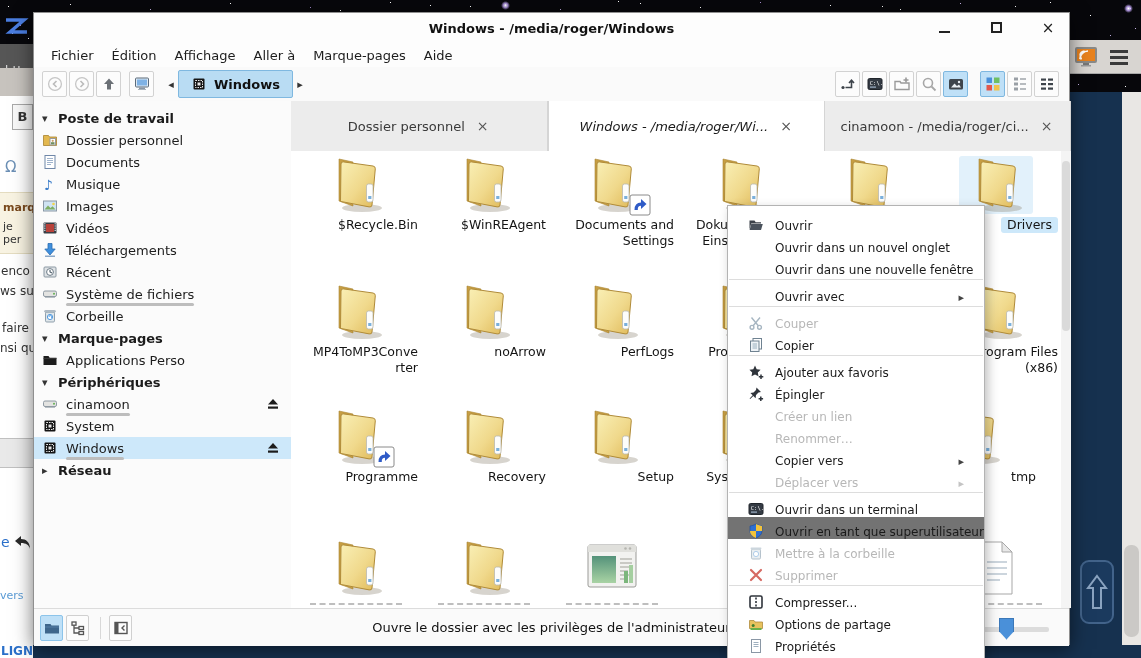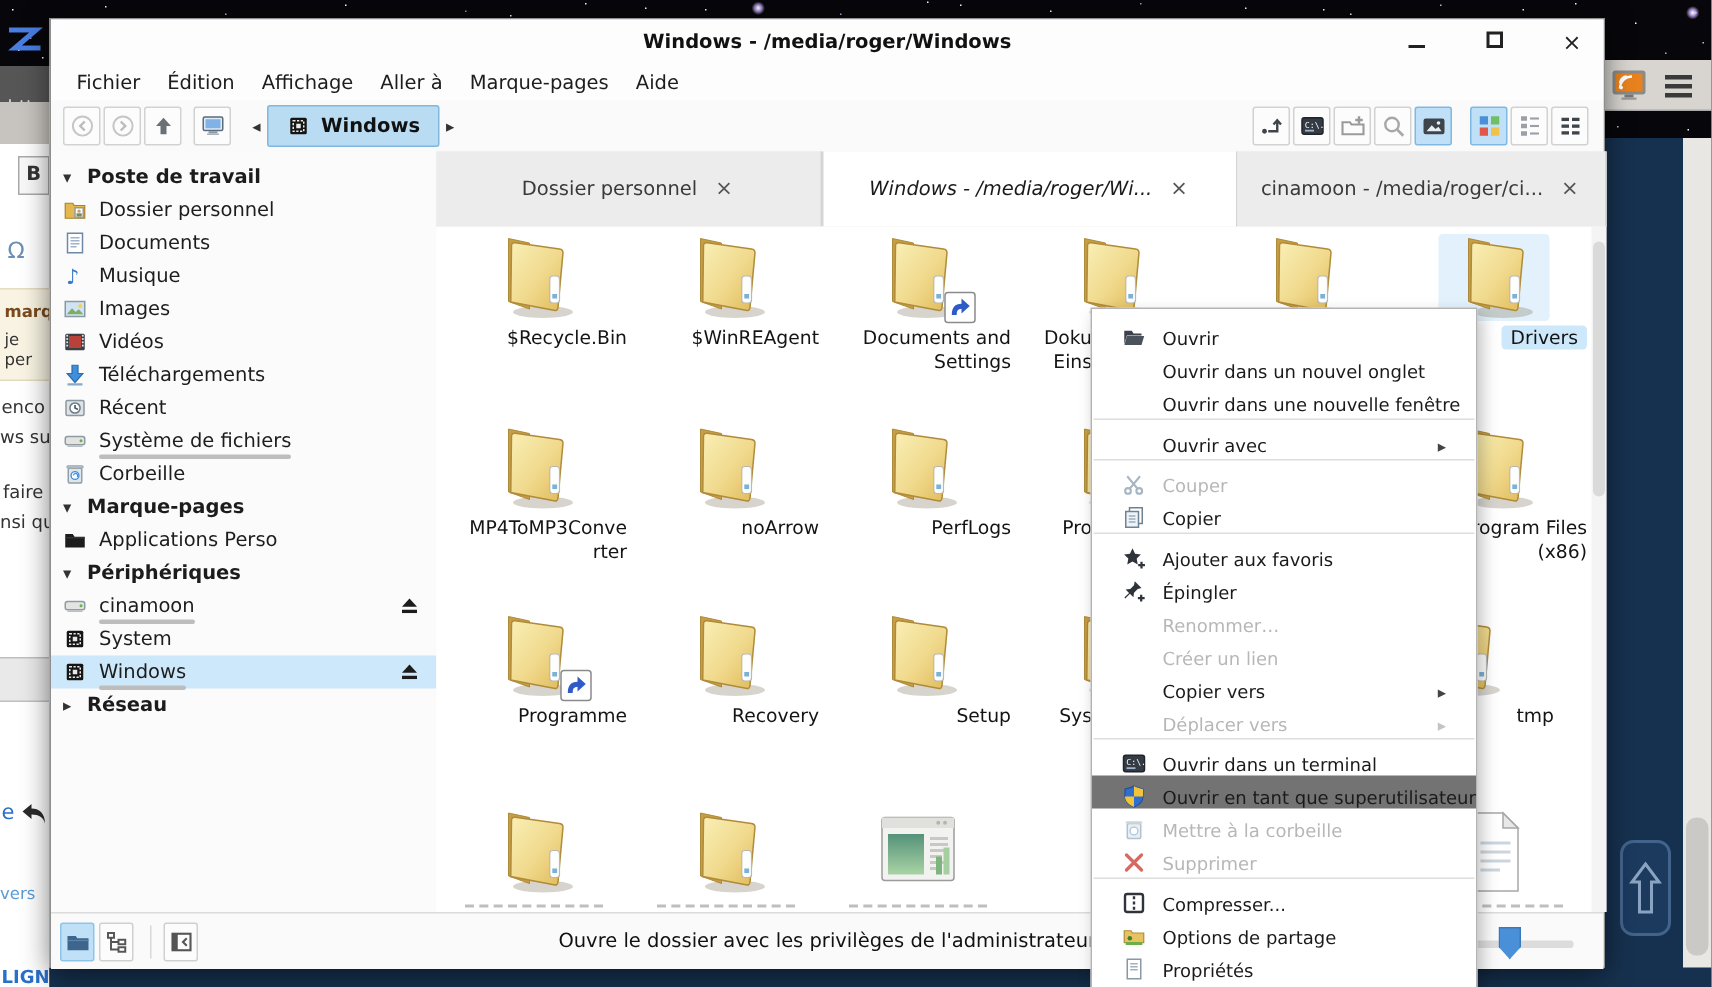--- a/index.html
+++ b/index.html
@@ -894,25 +894,25 @@
       <span class="micon">
         <svg width="16" height="16" viewBox="0 0 16 16">
           <path d="M8.5 1.5 L13 6 L10.5 6.6 L8 9.1 L7.6 12.2 L5.3 9.9 L2.2 13 L1.6 12.4 L4.7 9.3 L2.4 7 L5.5 6.6 L8 4.1 Z" fill="#2f343b"></path>
           <path d="M12.8 10.5 v4.5 M10.6 12.8 h4.5" stroke="#2f343b" stroke-width="1.5"></path>
         </svg>
       </span>
       <span class="mlabel">Épingler</span>
     </div>
     <div class="mitem mdis">
       <span class="micon"></span>
-      <span class="mlabel">Renommer…</span>
+      <span class="mlabel">Créer un lien</span>
     </div>
     <div class="mitem mdis">
       <span class="micon"></span>
-      <span class="mlabel">Créer un lien</span>
+      <span class="mlabel">Renommer…</span>
     </div>
     <div class="mitem">
       <span class="micon"></span>
       <span class="mlabel">Copier vers</span>
       <span class="marrow">▸</span>
     </div>
     <div class="mitem mdis">
       <span class="micon"></span>
       <span class="mlabel">Déplacer vers</span>
       <span class="marrow">▸</span>

